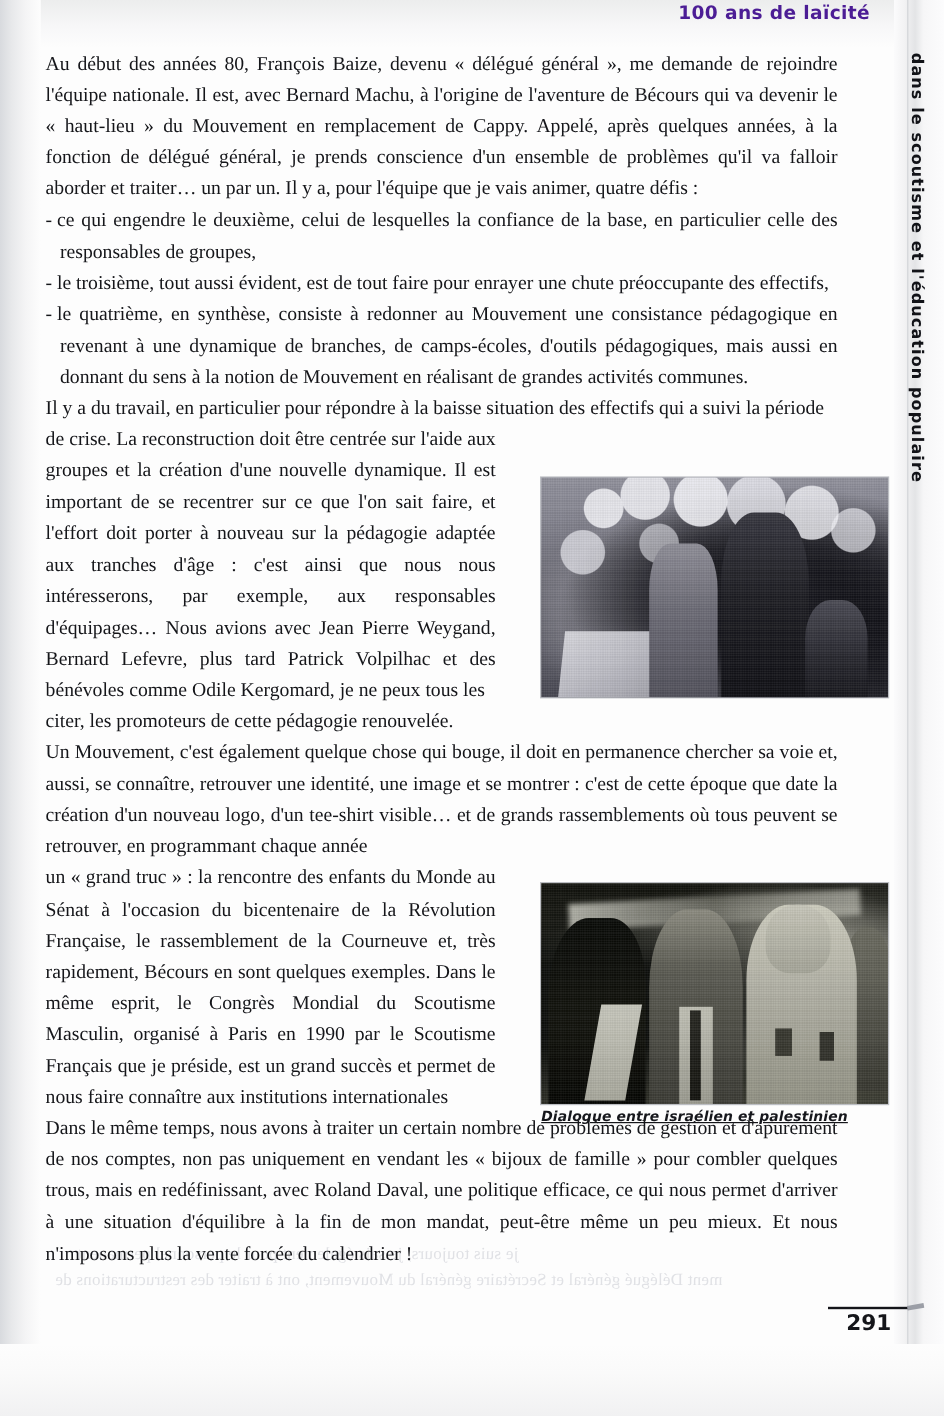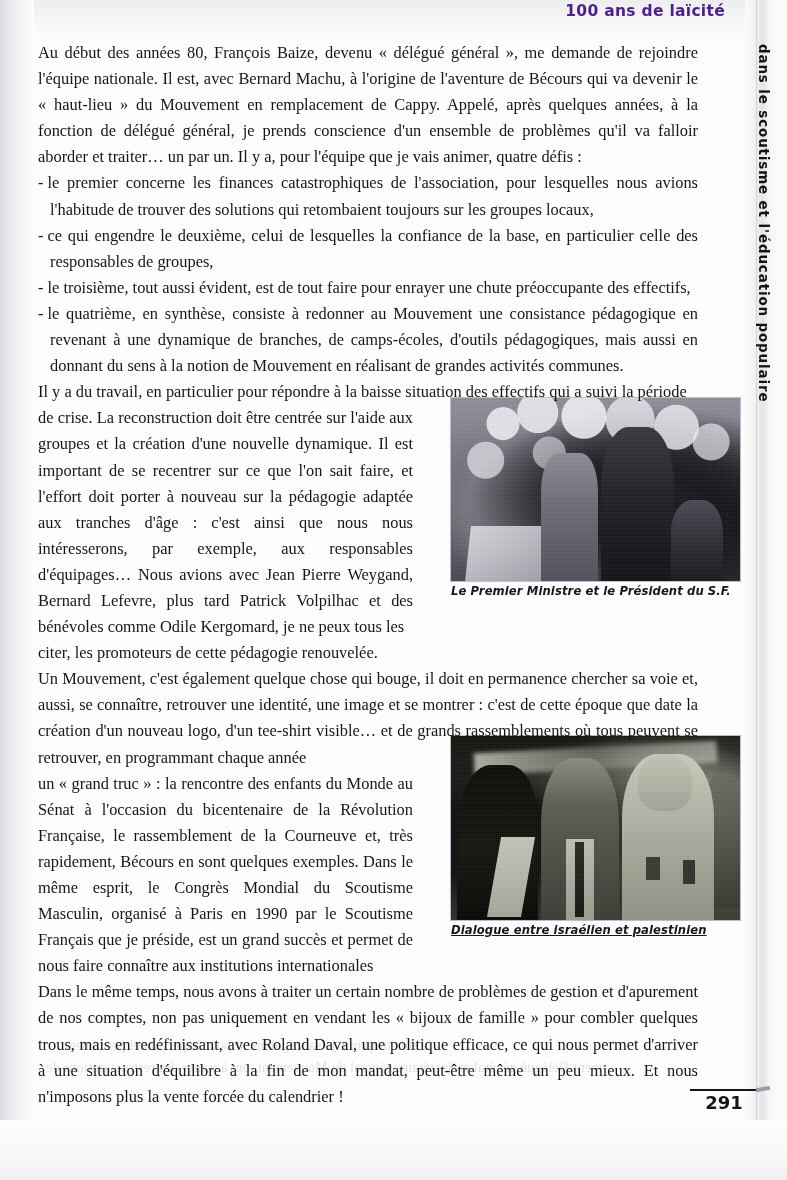--- a/index.html
+++ b/index.html
@@ -243,21 +243,20 @@
 <div class="side-title">dans le scoutisme et l'éducation populaire</div>
 
 <figure class="figure" id="figure-premier-ministre">
   <div class="photo ph1">
     <div class="podium"></div>
     <div class="figA"></div>
     <div class="figB"></div>
     <div class="figC"></div>
     <div class="grain"></div>
   </div>
-  <figcaption class="caption">Le Premier Ministre et le Président du S.F.</figcaption>
 </figure>
 
 <figure class="figure" id="figure-dialogue">
   <div class="photo ph2">
     <div class="band"></div>
     <div class="manBack"></div>
     <div class="manL">
         <div class="collar"></div>
       </div>
     <div class="manM">
@@ -272,21 +271,20 @@
     <div class="grain"></div>
   </div>
   <figcaption class="caption">Dialogue entre israélien et palestinien</figcaption>
 </figure>
 
 <div class="column">
 
   <p class="body">Au début des années 80, François Baize, devenu « délégué général », me demande de rejoindre l'équipe nationale. Il est, avec Bernard Machu, à l'origine de l'aventure de Bécours qui va devenir le « haut-lieu » du Mouvement en remplacement de Cappy. Appelé, après quelques années, à la fonction de délégué général, je prends conscience d'un ensemble de problèmes qu'il va falloir aborder et traiter… un par un. Il y a, pour l'équipe que je vais animer, quatre défis :</p>
 
   <ul class="challenges">
-    <li><span class="dash">-</span><span>le premier concerne les finances catastrophiques de l'association, pour lesquelles nous avions l'habitude de trouver des solutions qui retombaient toujours sur les groupes locaux,</span></li>
     <li><span class="dash">-</span><span>ce qui engendre le deuxième, celui de lesquelles la confiance de la base, en particulier celle des responsables de groupes,</span></li>
     <li><span class="dash">-</span><span>le troisième, tout aussi évident, est de tout faire pour enrayer une chute préoccupante des effectifs,</span></li>
     <li><span class="dash">-</span><span>le quatrième, en synthèse, consiste à redonner au Mouvement une consistance pédagogique en revenant à une dynamique de branches, de camps-écoles, d'outils pédagogiques, mais aussi en donnant du sens à la notion de Mouvement en réalisant de grandes activités communes.</span></li>
   </ul>
 
   <p class="body">Il y a du travail, en particulier pour répondre à la baisse situation des effectifs qui a suivi la période</p>
   <p class="body narrow">de crise. La reconstruction doit être centrée sur l'aide aux groupes et la création d'une nouvelle dynamique. Il est important de se recentrer sur ce que l'on sait faire, et l'effort doit porter à nouveau sur la pédagogie adaptée aux tranches d'âge : c'est ainsi que nous nous intéresserons, par exemple, aux responsables d'équipages… Nous avions avec Jean Pierre Weygand, Bernard Lefevre, plus tard Patrick Volpilhac et des bénévoles comme Odile Kergomard, je ne peux tous les</p>
   <p class="body">citer, les promoteurs de cette pédagogie renouvelée.</p>
 
   <p class="body">Un Mouvement, c'est également quelque chose qui bouge, il doit en permanence chercher sa voie et, aussi, se connaître, retrouver une identité, une image et se montrer : c'est de cette époque que date  la création d'un nouveau logo, d'un tee-shirt visible… et de grands rassemblements où tous peuvent se retrouver, en programmant chaque année</p>

